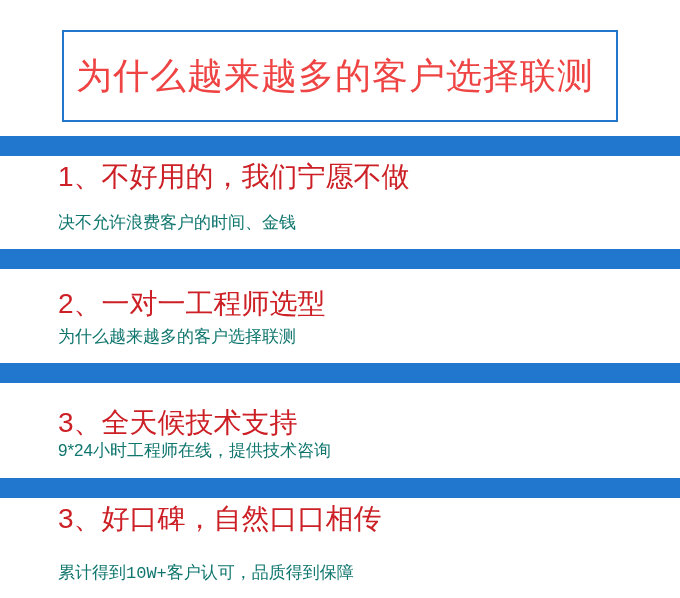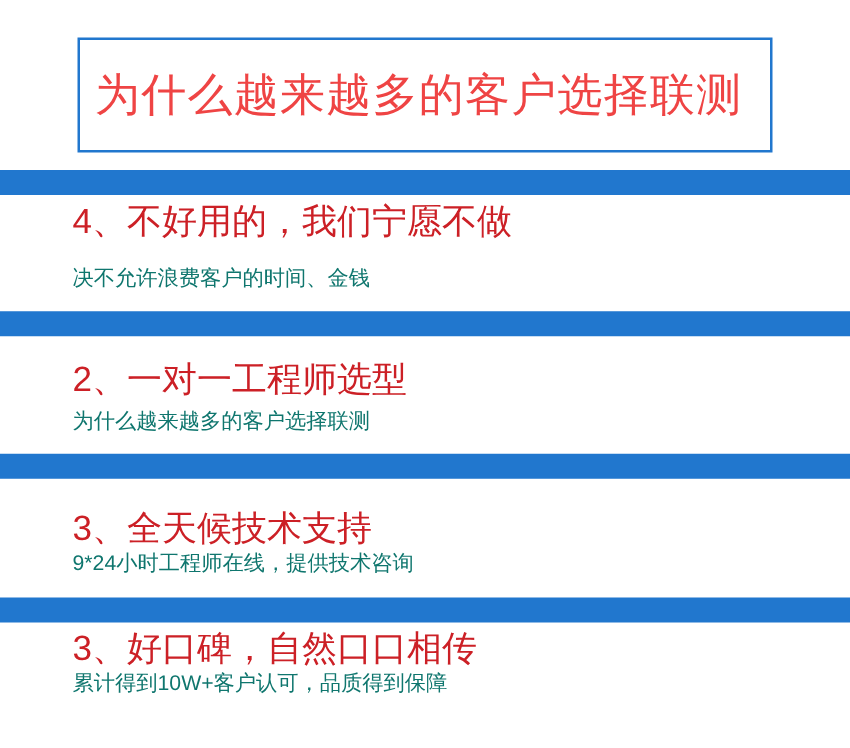--- a/index.html
+++ b/index.html
@@ -79,35 +79,35 @@
 <body>
 
 <div id="page">
 
   <div class="title-box">
     <div class="title-text">为什么越来越多的客户选择联测</div>
   </div>
 
   <div class="divider" style="top:136px;"></div>
   <div class="feature">
-    <div class="feature-heading" style="top:163px;">4、不好用的，我们宁愿不做</div>
+    <div class="feature-heading" style="top:163px;">1、不好用的，我们宁愿不做</div>
     <div class="feature-sub" style="top:214px;">决不允许浪费客户的时间、金钱</div>
   </div>
 
   <div class="divider" style="top:249px;"></div>
   <div class="feature">
     <div class="feature-heading" style="top:290px;">2、一对一工程师选型</div>
     <div class="feature-sub" style="top:328px;">为什么越来越多的客户选择联测</div>
   </div>
 
   <div class="divider" style="top:363px;"></div>
   <div class="feature">
     <div class="feature-heading" style="top:390px;margin-top:19px;">3、全天候技术支持</div>
     <div class="feature-sub" style="top:442px;">9*24小时工程师在线，提供技术咨询</div>
   </div>
 
   <div class="divider" style="top:478px;"></div>
   <div class="feature">
     <div class="feature-heading" style="top:505px;">3、好口碑，自然口口相传</div>
-    <div class="feature-sub" style="top:538px;">累计得到10W+客户认可，品质得到保障</div>
+    <div class="feature-sub" style="top:565px;font-family:Liberation Mono, monospace;">累计得到10W+客户认可，品质得到保障</div>
   </div>
 
 </div>
 
 </body></html>

